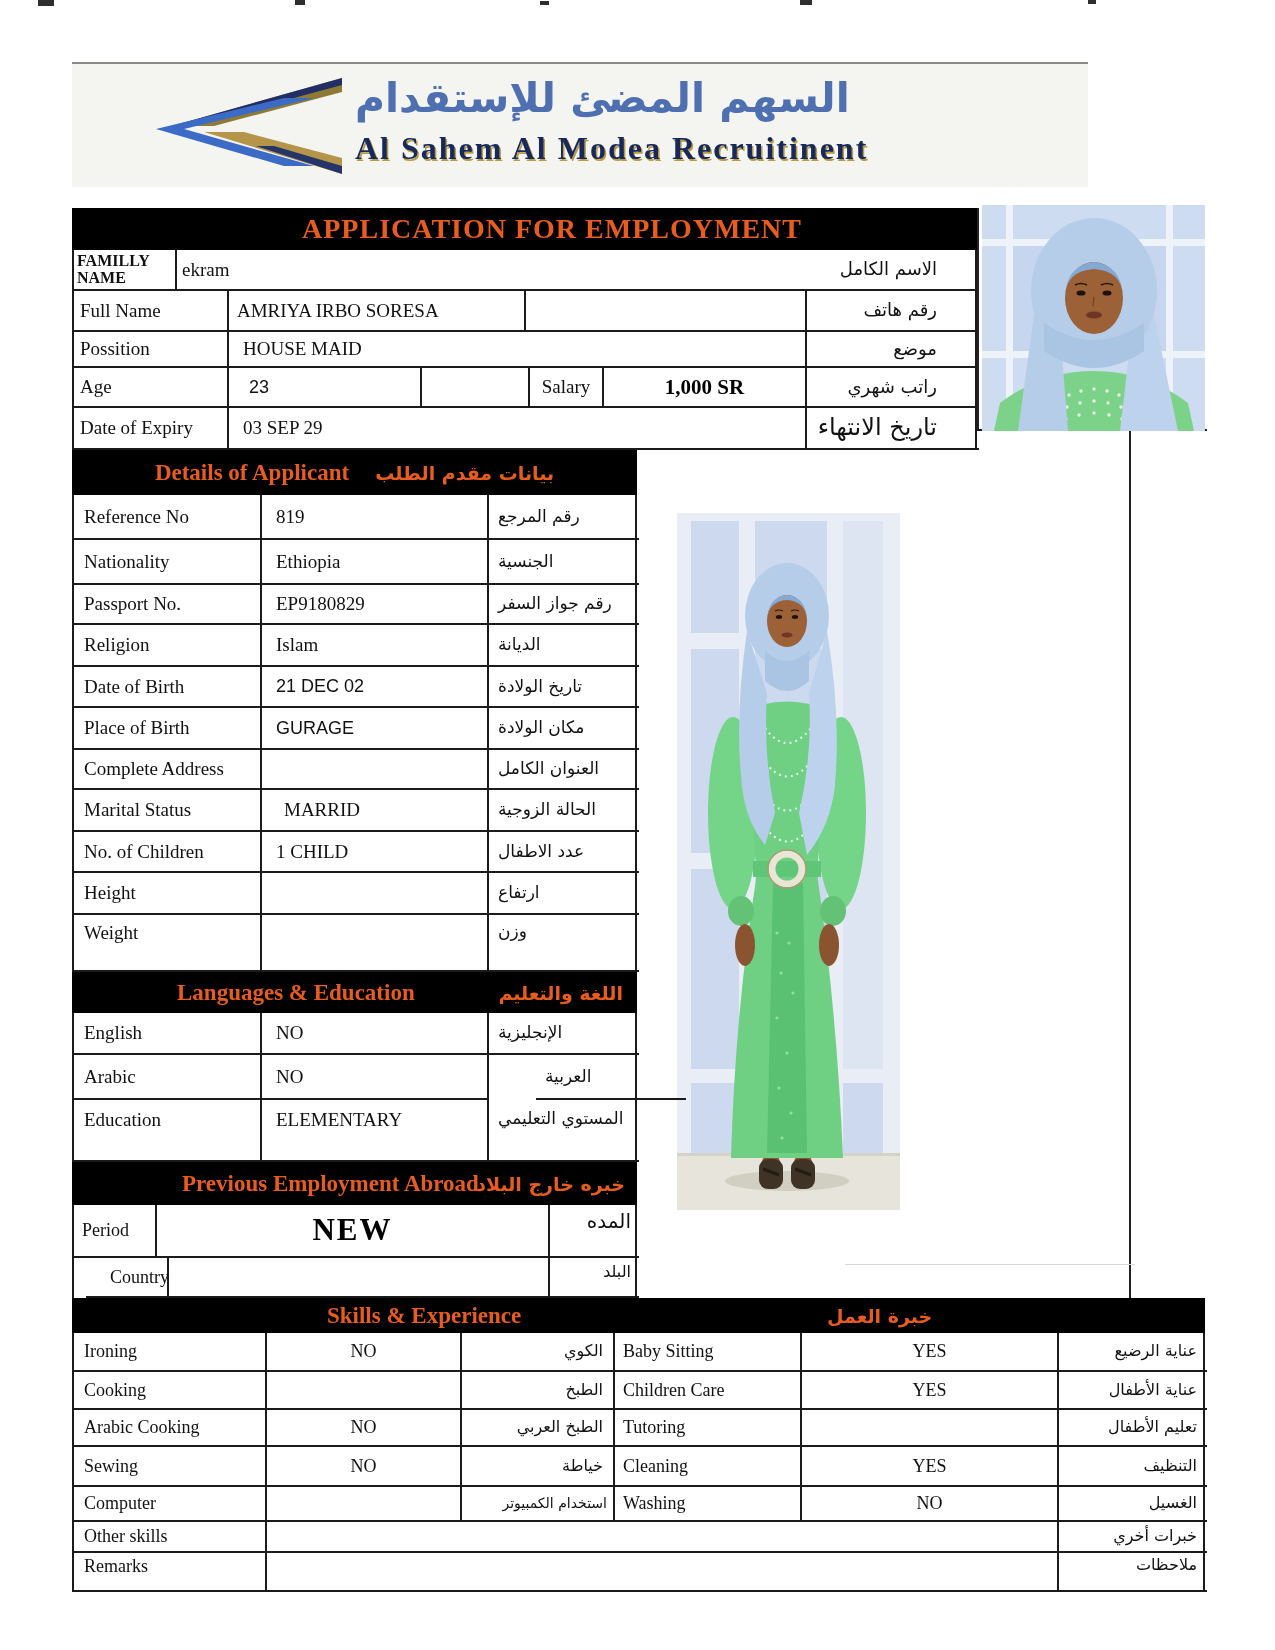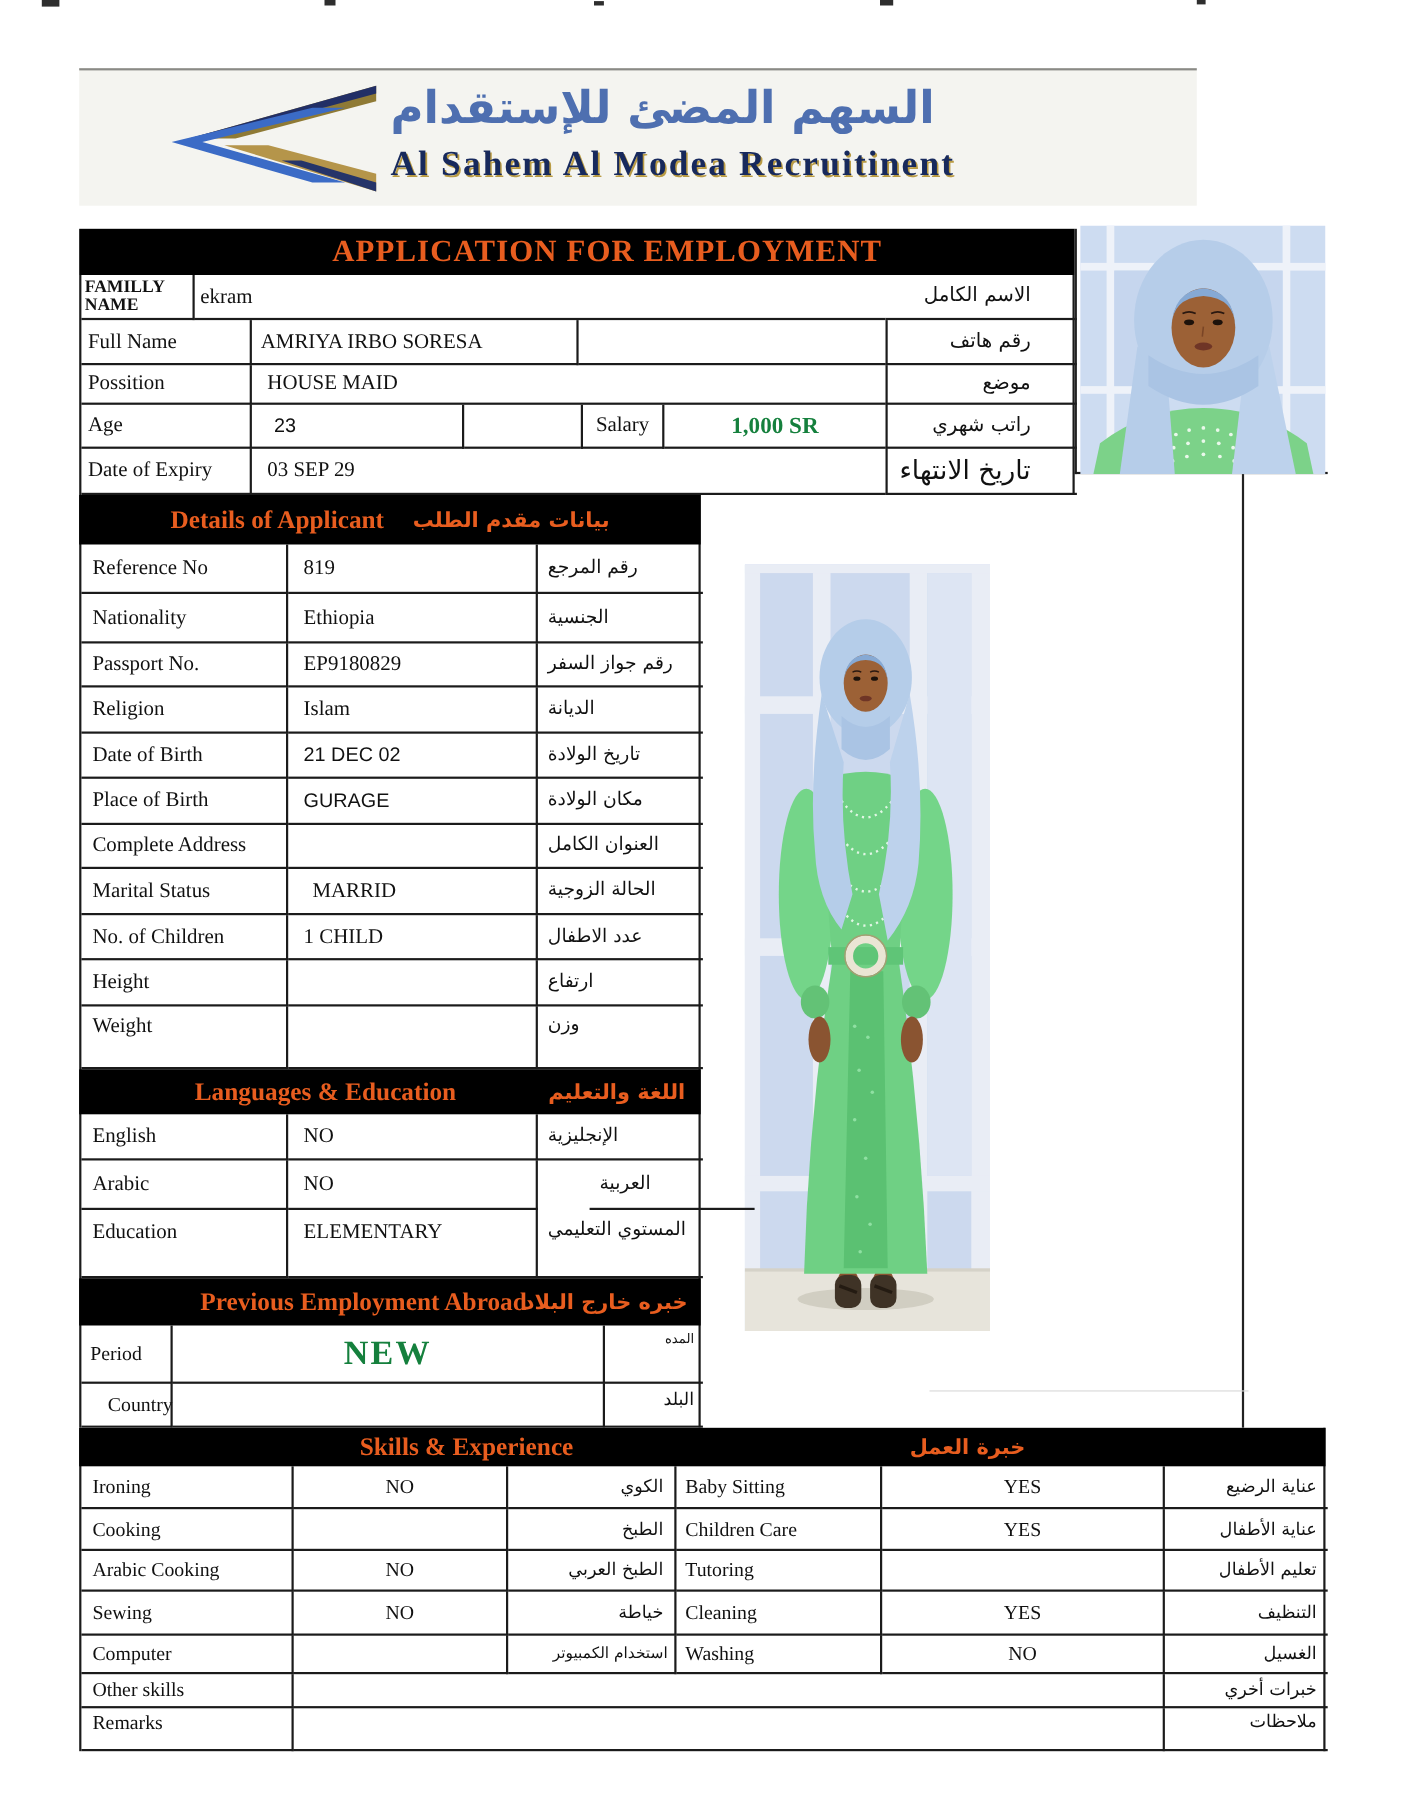--- a/index.html
+++ b/index.html
@@ -9,21 +9,21 @@
   
   .c{position:absolute;box-sizing:border-box;display:flex;align-items:center;
      font-size:19px;line-height:1.05;padding:2px 6px;}
   .bb{border-bottom:2px solid #1b1b1b;}
   .br{border-right:2px solid #1b1b1b;}
   .bl{border-left:2px solid #1b1b1b;}
   .ctr{justify-content:center;text-align:center;}
   .rt{justify-content:flex-end;text-align:right;}
   .ar{font-family:"DejaVu Sans",sans-serif;font-size:17px;}
   .sans{font-family:"Liberation Sans",sans-serif;font-size:18px;}
-  .red{color:#15803d;font-weight:bold;}
+  .red{color:#000000;font-weight:bold;}
   .sec{position:absolute;box-sizing:border-box;border-left:2px solid #1b1b1b;border-right:2px solid #1b1b1b;background:#fff;}
   .hdr{position:absolute;left:-2px;right:-2px;background:#000;color:#e85d1f;font-weight:bold;
        display:flex;align-items:center;justify-content:center;gap:26px;}
   .hdr .en{font-size:23px;}
   .hdr .ara{font-family:"DejaVu Sans",sans-serif;font-size:19px;font-weight:bold;}
   
   .banner{position:absolute;left:72px;top:62px;width:1016px;height:123px;
           background:#f4f4f0;border-top:2px solid #8a8a86;}
   .logo-ar{position:absolute;left:283px;top:10px;font-size:41px;font-weight:bold;color:#4e6fb0;
            font-family:"DejaVu Sans",sans-serif;}
@@ -259,22 +259,22 @@
     <div class="c bb ar" style="left:415px;top:128px;width:150px;height:62px;padding-left:9px;align-items:flex-start;padding-top:10px;">المستوي التعليمي</div>
   </div>
 
   <div class="sec" style="left:72px;top:1162px;width:565px;height:136px;">
     <div class="hdr" style="top:0;height:43px;justify-content:flex-start;">
       <span class="en" style="margin-left:110px;">Previous Employment Abroad</span>
       <span class="ara" style="position:absolute;right:12px;">خبره خارج البلاد</span>
     </div>
     <div class="c br bb" style="left:0;top:43px;width:83px;height:53px;padding-left:8px;font-size:18px;">Period</div>
     <div class="c br bb ctr red" style="left:83px;top:43px;width:393px;height:53px;font-size:31px;letter-spacing:2px;">NEW</div>
-    <div class="c bb ar rt" style="left:476px;top:43px;width:89px;height:53px;padding-right:8px;font-size:12px;align-items:flex-start;padding-top:6px;">المده</div>
-    <div class="c br bb" style="left:0;top:96px;width:83px;height:40px;padding-left:24px;font-size:18px;">Country</div>
+    <div class="c bb ar rt" style="left:476px;top:43px;width:89px;height:53px;padding-right:8px;font-size:20px;align-items:flex-start;padding-top:6px;">المده</div>
+    <div class="c br bb" style="left:12px;top:96px;width:83px;height:40px;padding-left:24px;font-size:18px;">Country</div>
     <div class="c br bb" style="left:83px;top:96px;width:393px;height:40px;"></div>
     <div class="c bb ar rt" style="left:476px;top:96px;width:89px;height:40px;padding-right:8px;font-size:16px;align-items:flex-start;padding-top:6px;">البلد</div>
   </div>
 
   <div class="sec" style="left:72px;top:1298px;width:1133px;height:294px;">
     <div class="hdr" style="top:0;height:35px;justify-content:flex-start;">
       <span class="en" style="margin-left:255px;">Skills &amp; Experience</span>
       <span class="ara" style="position:absolute;left:755px;">خبرة العمل</span>
     </div>
 

